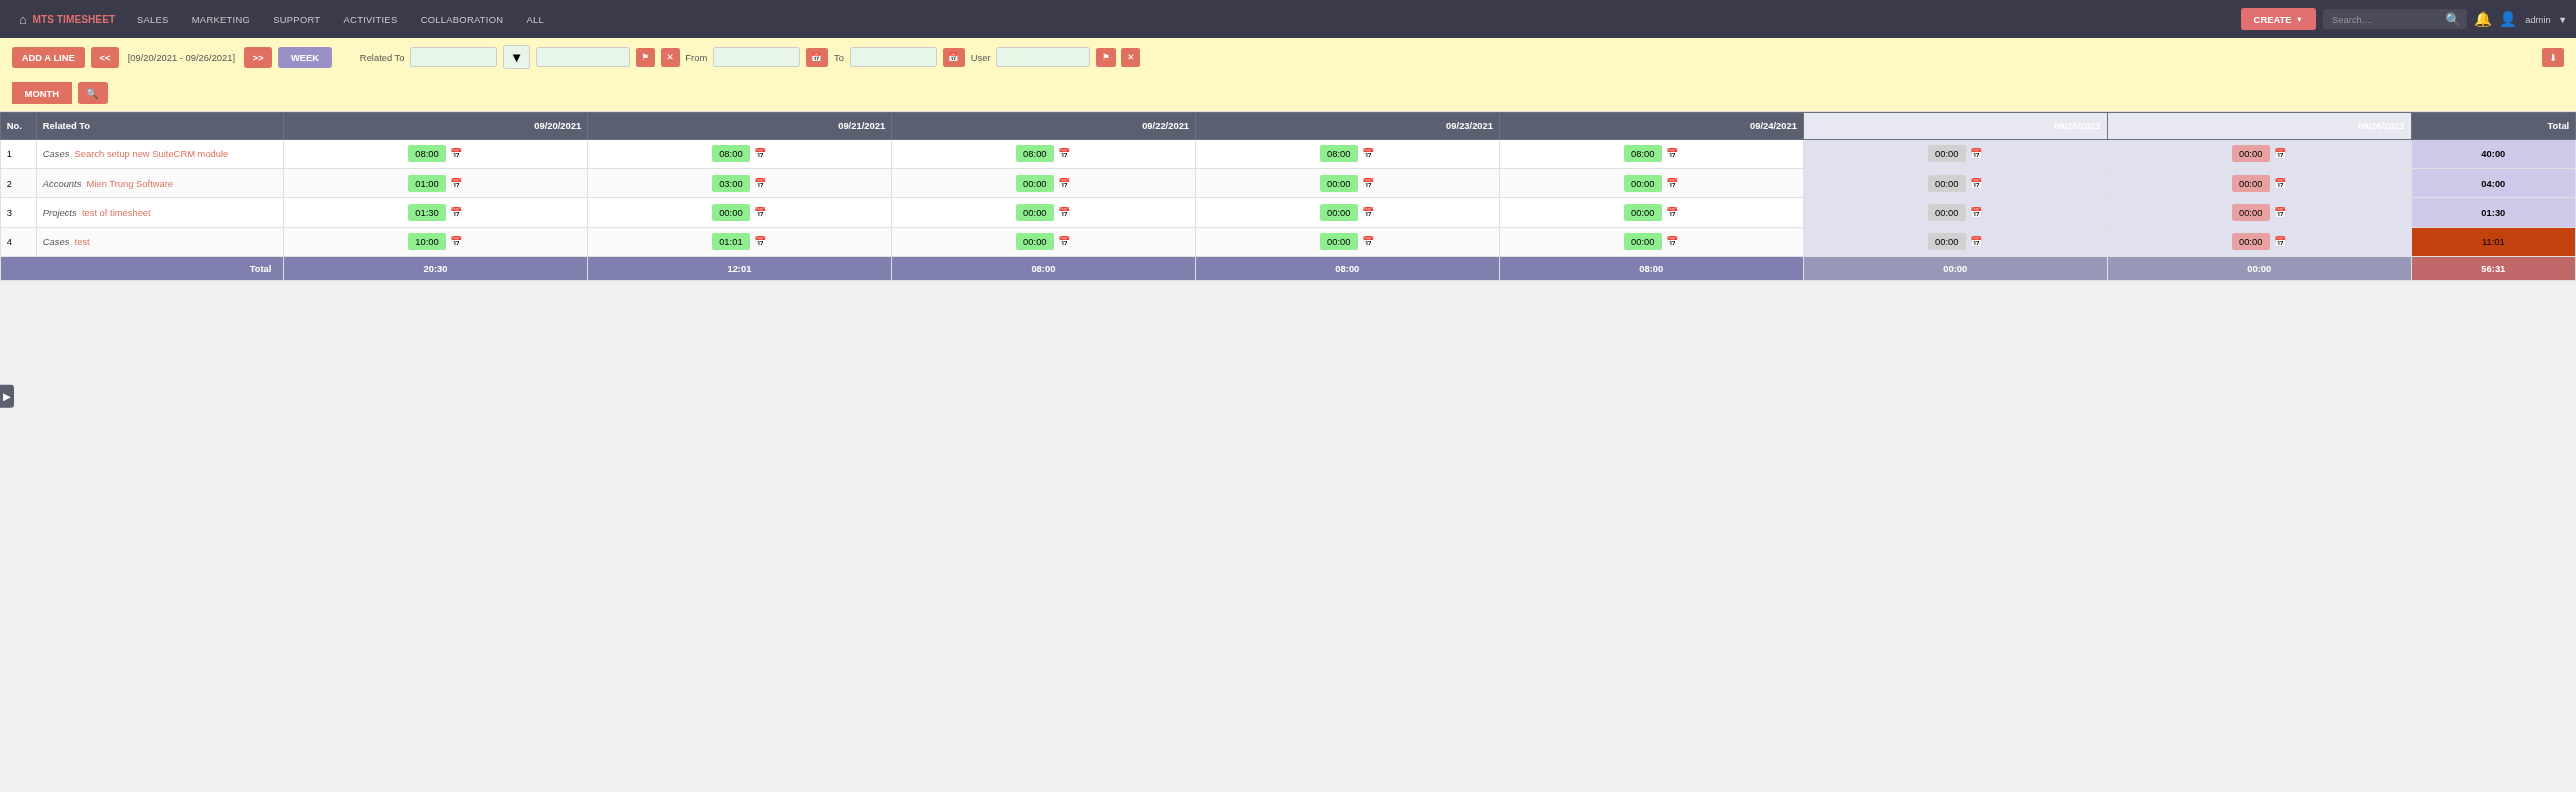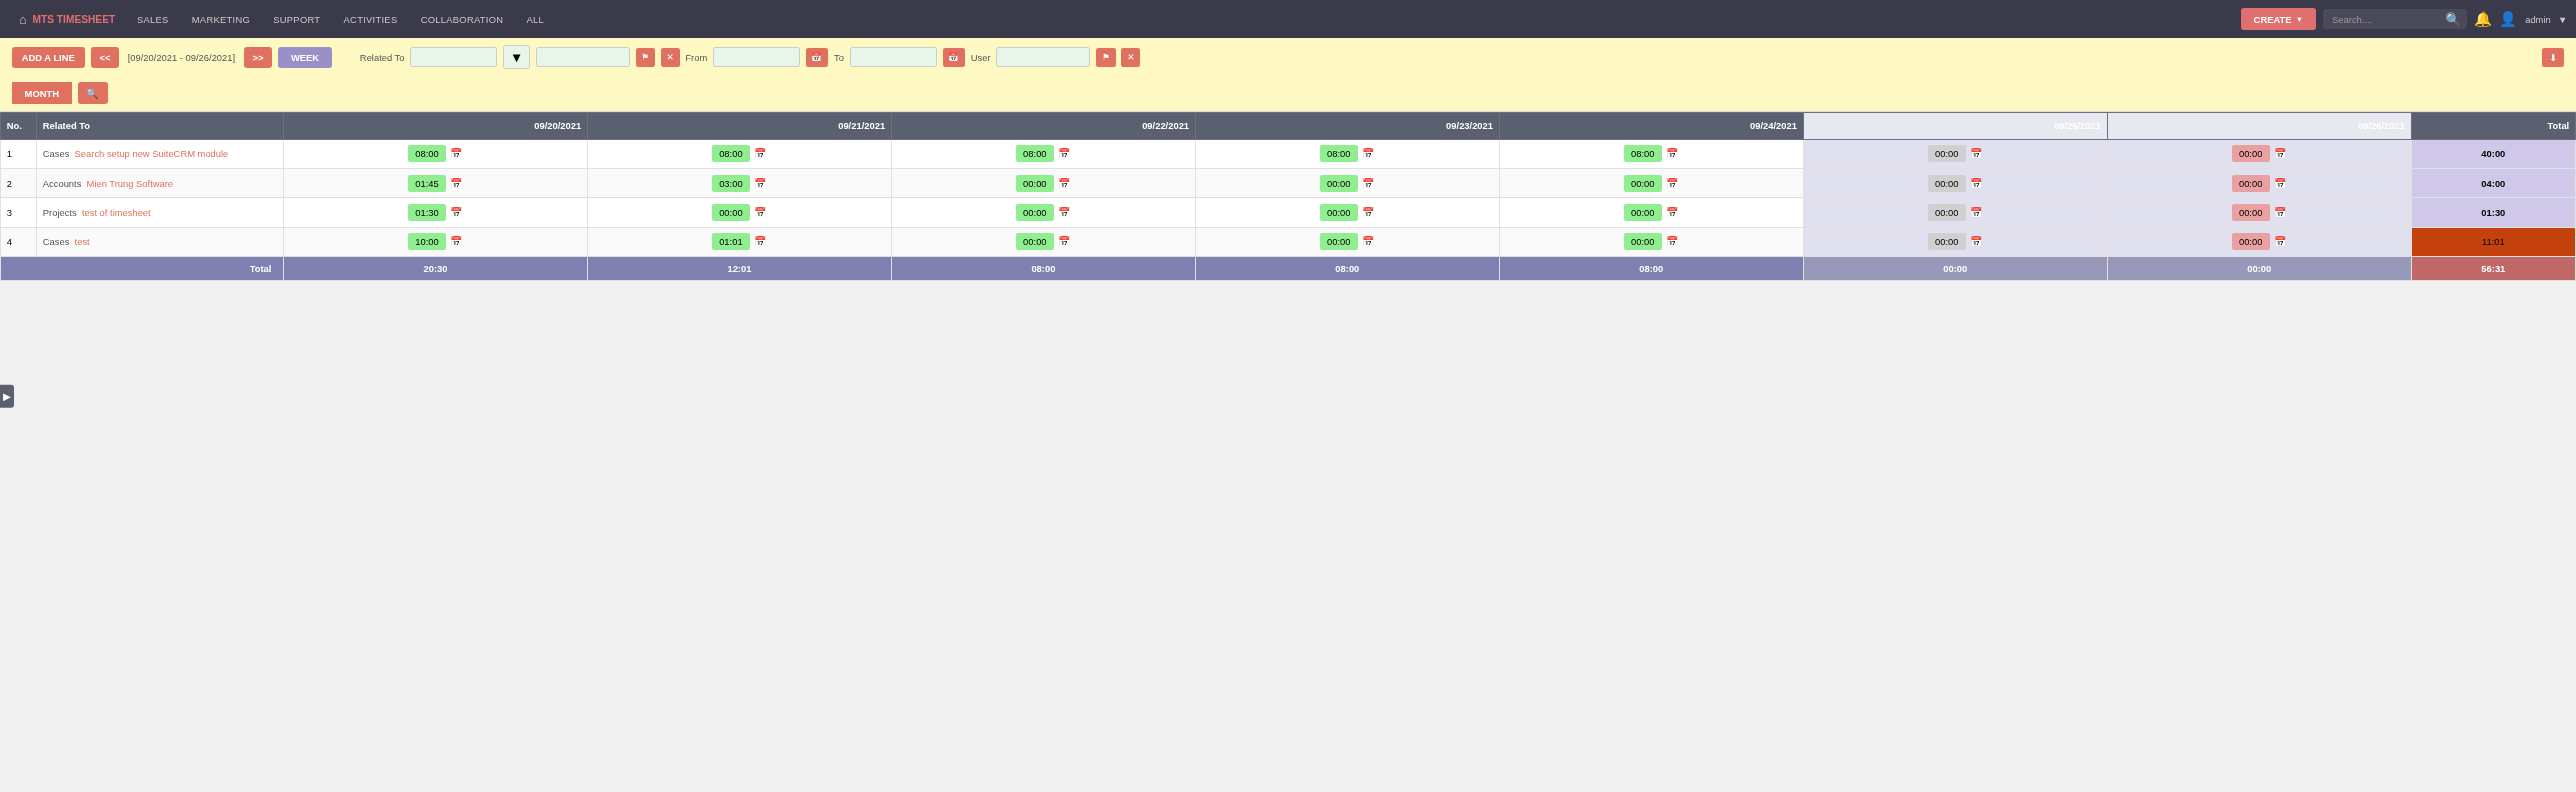--- a/index.html
+++ b/index.html
@@ -139,21 +139,21 @@
     }
     .cell-salmon {
       background: #e8a0a0; border-radius: 2.2px;
       padding: 2.9px 5.8px; display: inline-block; min-width: 38px; text-align: center;
       font-size: 9.4px; font-weight: 500;
     }
     .cal-icon { font-size: 10.2px; color: #888; margin-left: 2.9px; cursor: pointer; }
 
     .time-cell { display: flex; align-items: center; justify-content: center; gap: 1.5px; }
     .link-text { color: #e07060; cursor: pointer; }
-    .type-text { color: #555; }
+    .type-text { color: #555; font-style: italic; }
 
     
     .weekend-col { background: #e8e8f0 !important; }
 
     
     .total-row td { background: #8080b0; color: white; font-weight: bold; font-size: 9.4px; text-align: center; }
 
     
     .sidebar-toggle {
       position: fixed; left: 0; top: 50%;
@@ -303,21 +303,21 @@
     <td style="background:#d0c8e8; font-weight:bold;">40:00</td>
   </tr>
         <tr>
     <td class="left">2</td>
     <td class="left">
       <span class="type-text">Accounts&nbsp;</span>
       <span class="link-text">Mien Trung Software</span>
     </td>
     <td>
             <div class="time-cell">
-              <span class="cell-green">01:45</span>
+              <span class="cell-green">01:00</span>
               <span class="cal-icon">📅</span>
             </div>
           </td>
     <td>
             <div class="time-cell">
               <span class="cell-green">03:00</span>
               <span class="cal-icon">📅</span>
             </div>
           </td>
     <td>

